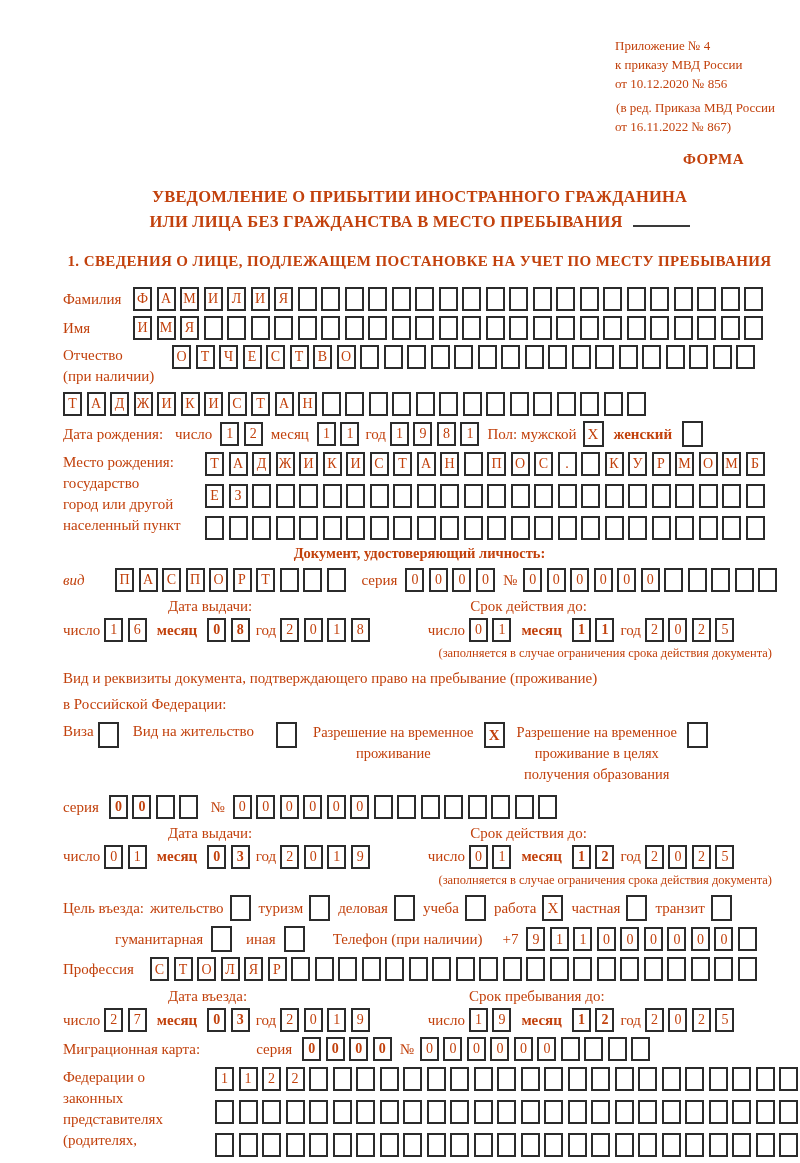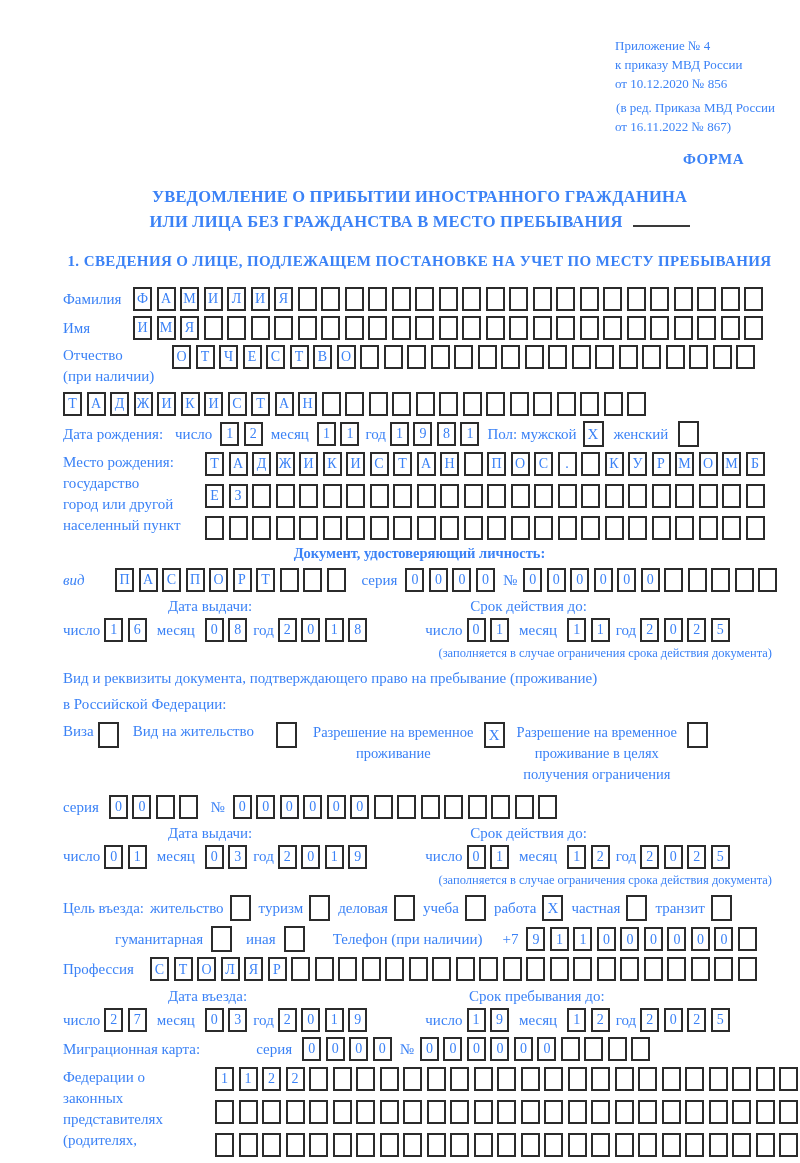--- a/index.html
+++ b/index.html
@@ -1,18 +1,18 @@
 <!DOCTYPE html>
 <html><head>
 <meta charset="utf-8">
 <style>
   html,body { margin:0; padding:0; background:#ffffff; }
   .page {
     width:800px; height:1163px; box-sizing:border-box; position:relative;
-    background:#ffffff; color:#3b82f6; overflow:hidden;
+    background:#ffffff; color:#c2410c; overflow:hidden;
     padding:36px 24px 10px 63px;
     font-family:"Liberation Serif","DejaVu Serif",serif;
     font-size:15px; line-height:1.25;
   }
   .appendix { margin-left:552px; font-size:13px; line-height:19px; margin-bottom:14px; }
   .appendix .gap { margin-top:5px;text-align:center; }
   .forma { text-align:right; padding-right:32px; font-weight:bold; font-size:15px; letter-spacing:.5px; margin-bottom:16px; }
   .title { text-align:center; font-weight:bold; font-size:16.5px; line-height:1.5; margin-bottom:18px; letter-spacing:.2px; }
   .title-underline { display:inline-block; width:57px; border-bottom:2.5px solid #3a3a3a; margin-left:10px; }
   .sec-heading { text-align:center; font-weight:bold; font-size:15px; letter-spacing:.4px; margin-bottom:16px; }
@@ -26,21 +26,21 @@
   .cell {
     box-sizing:border-box; width:19px; height:24px; flex:0 0 auto;
     border:2px solid #2b2b2b; display:flex; align-items:center; justify-content:center;
     font-size:14px; background:#fff;
   }
   .cb {
     box-sizing:border-box; width:21px; height:26px; flex:0 0 auto;
     border:2px solid #2b2b2b; display:flex; align-items:center; justify-content:center;
     font-size:15px; background:#fff;
   }
-  .ml4{margin-left:4px;} .ml6{margin-left:6px;} .ml8{margin-left:8px;} .ml10{margin-left:10px;}
+  .ml4{margin-left:4px;} .ml6{margin-left:6px;} .ml8{margin-left:8px;} .ml10{margin-left:10px;font-weight:bold;}
   .ml12{margin-left:12px;} .ml14{margin-left:14px;} .ml16{margin-left:16px;} .ml20{margin-left:20px;}
   .ml28{margin-left:28px;} .ml40{margin-left:40px;} .ml52{margin-left:52px;}
   .doc-heading { text-align:center; font-weight:bold; font-size:14.5px; margin:4px 0 6px 0; }
   .heads { font-size:15px; margin-bottom:2px; }
   .note { font-size:12.5px; text-align:right; padding-right:4px; margin:-1px 0 7px 0; }
   .intro { margin-bottom:8px; }
   .cbx-label-2 { text-align:center; line-height:1.45; font-size:14.5px; }
   .mb8 { margin-bottom:8px; }
   .stack > div { line-height:21px; }
 </style>
@@ -404,21 +404,21 @@
     <span class="lbl ml14">Вид на жительство</span>
     <span class="cb" style="margin-left:22px;"></span>
     <span class="cbx-label-2 ml16">
       <span>Разрешение на временное</span><br>
       <span>проживание</span>
     </span>
     <span class="cb ml10">X</span>
     <span class="cbx-label-2 ml12">
       <span>Разрешение на временное</span><br>
       <span>проживание в целях</span><br>
-      <span>получения ограничения</span>
+      <span>получения образования</span>
     </span>
     <span class="cb ml10"></span>
   </div>
 
   <div class="frow">
     <span class="lbl">серия</span>
     <span class="cells ml10">
         <span class="cell">0</span>
         <span class="cell">0</span>
         <span class="cell"></span>

